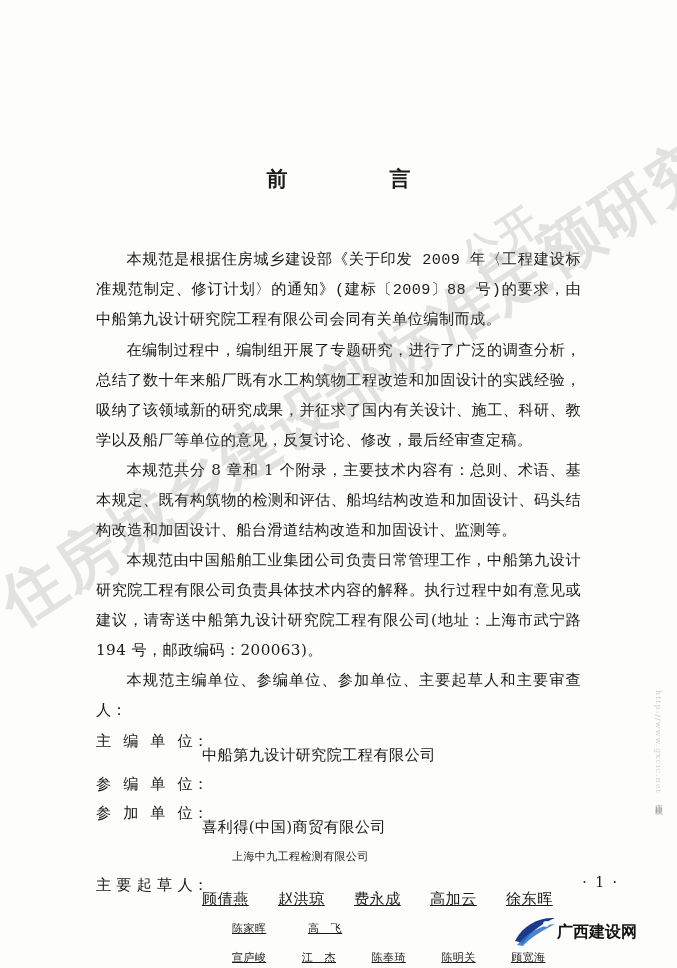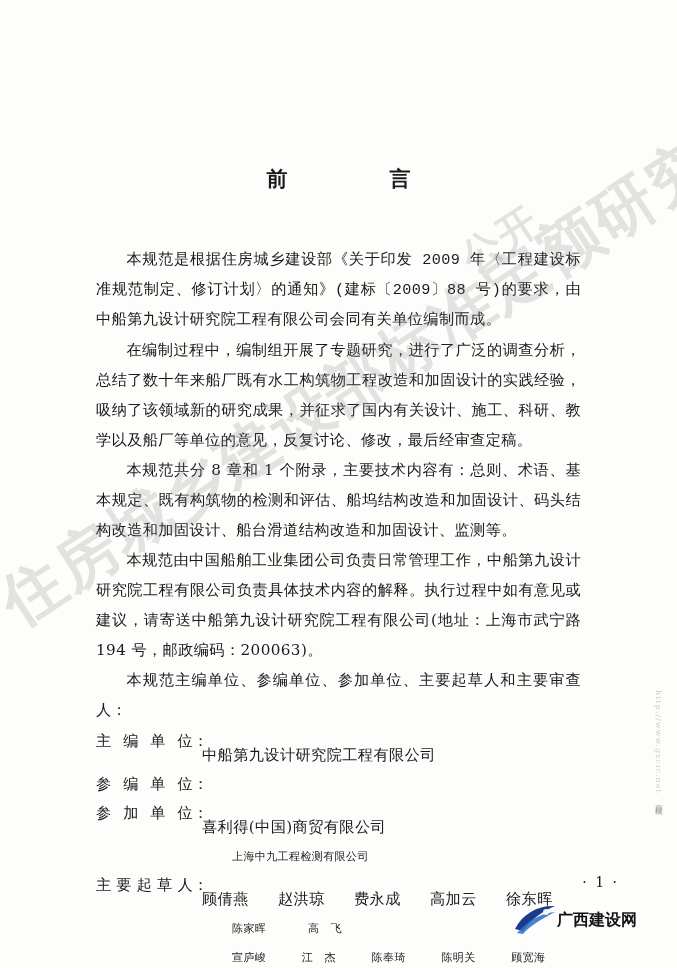--- a/index.html
+++ b/index.html
@@ -134,37 +134,38 @@
     line-height: 29px;
     padding-left: 136px;
     letter-spacing: 0.4px;
   }
   .names {
     display: flex;
   }
   .names span {
     display: inline-block;
     width: 76px;
+    text-decoration: underline;
   }
 
   
   .page-number {
     position: absolute;
     right: 58px;
     bottom: 78px;
     font-size: 14px;
     letter-spacing: 2px;
     z-index: 3;
   }
 
   
   .logo {
     position: absolute;
     right: 16px;
-    bottom: 28px;
+    bottom: 16px;
     width: 148px;
     height: 40px;
     z-index: 6;
     display: flex;
     align-items: center;
   }
   .logo-mark {
     width: 44px;
     height: 34px;
     position: relative;

